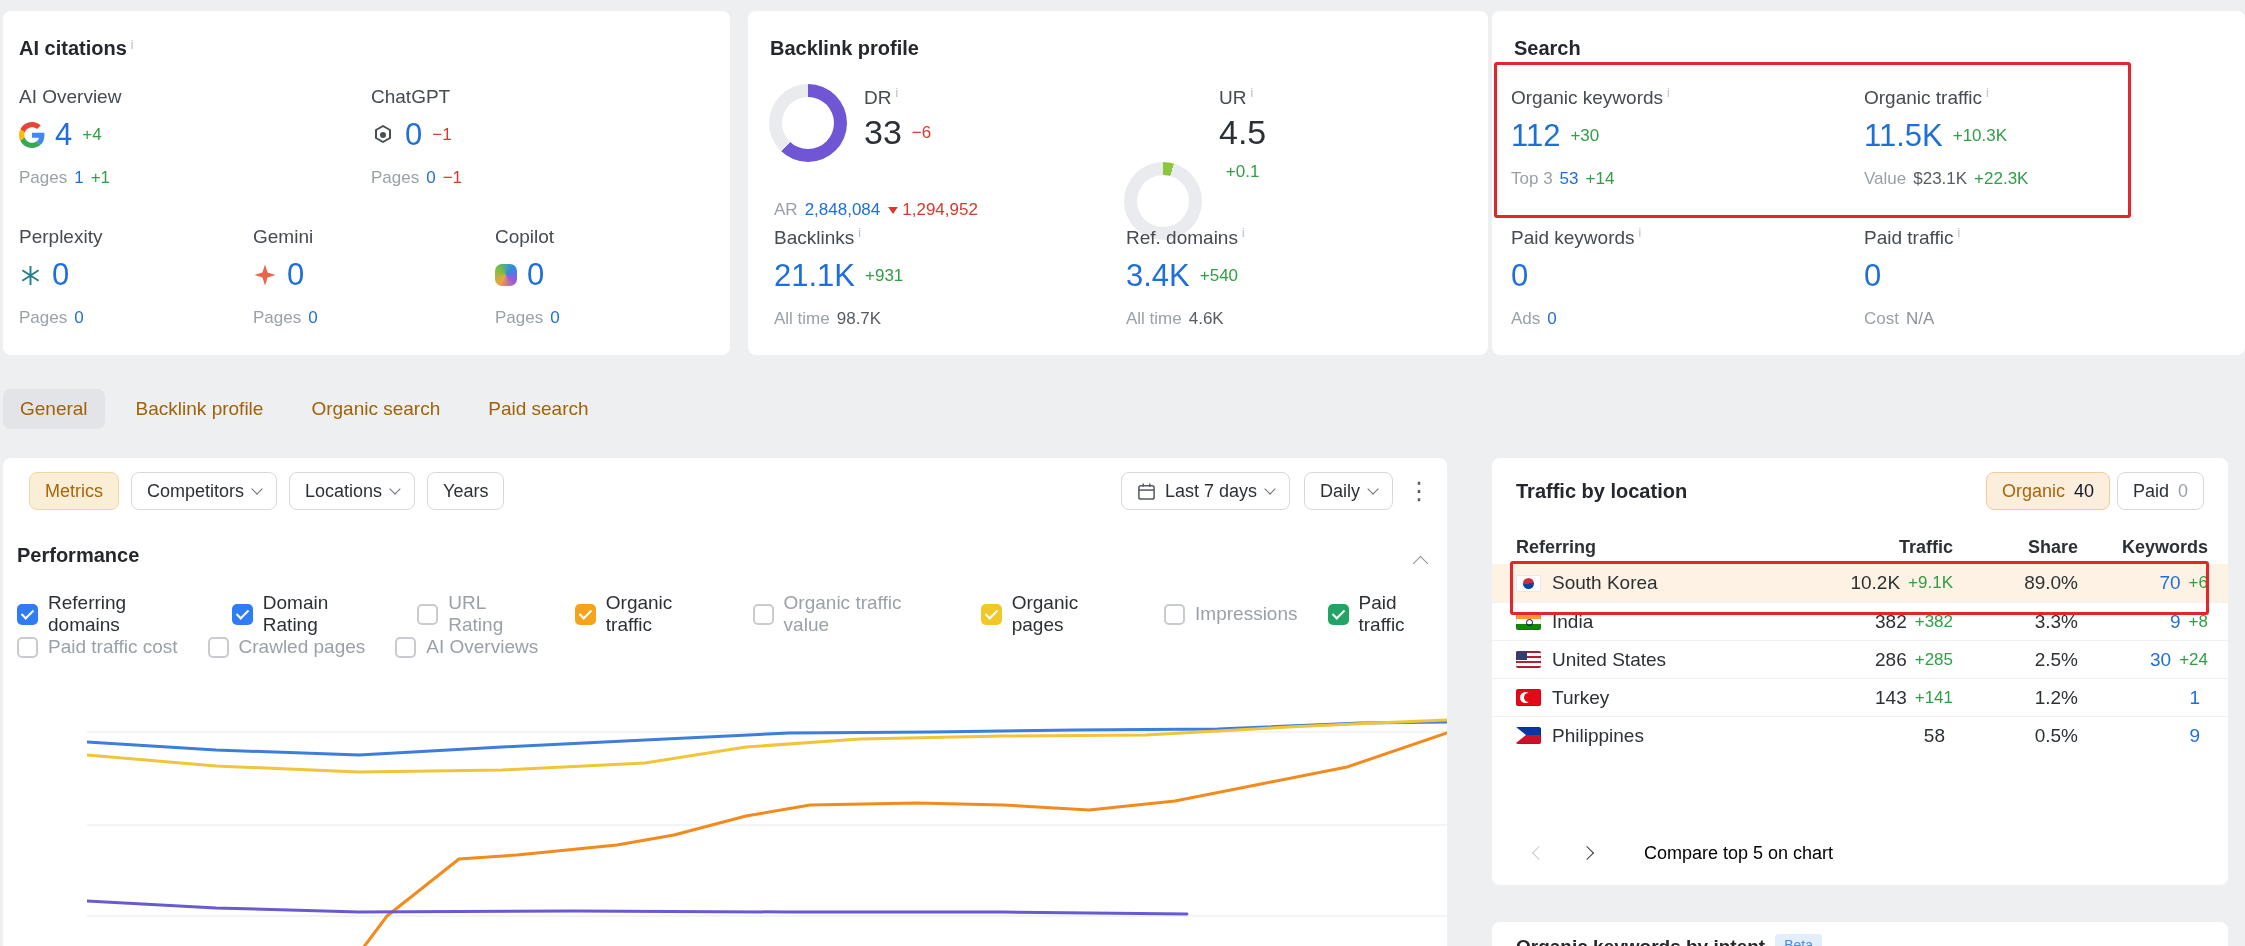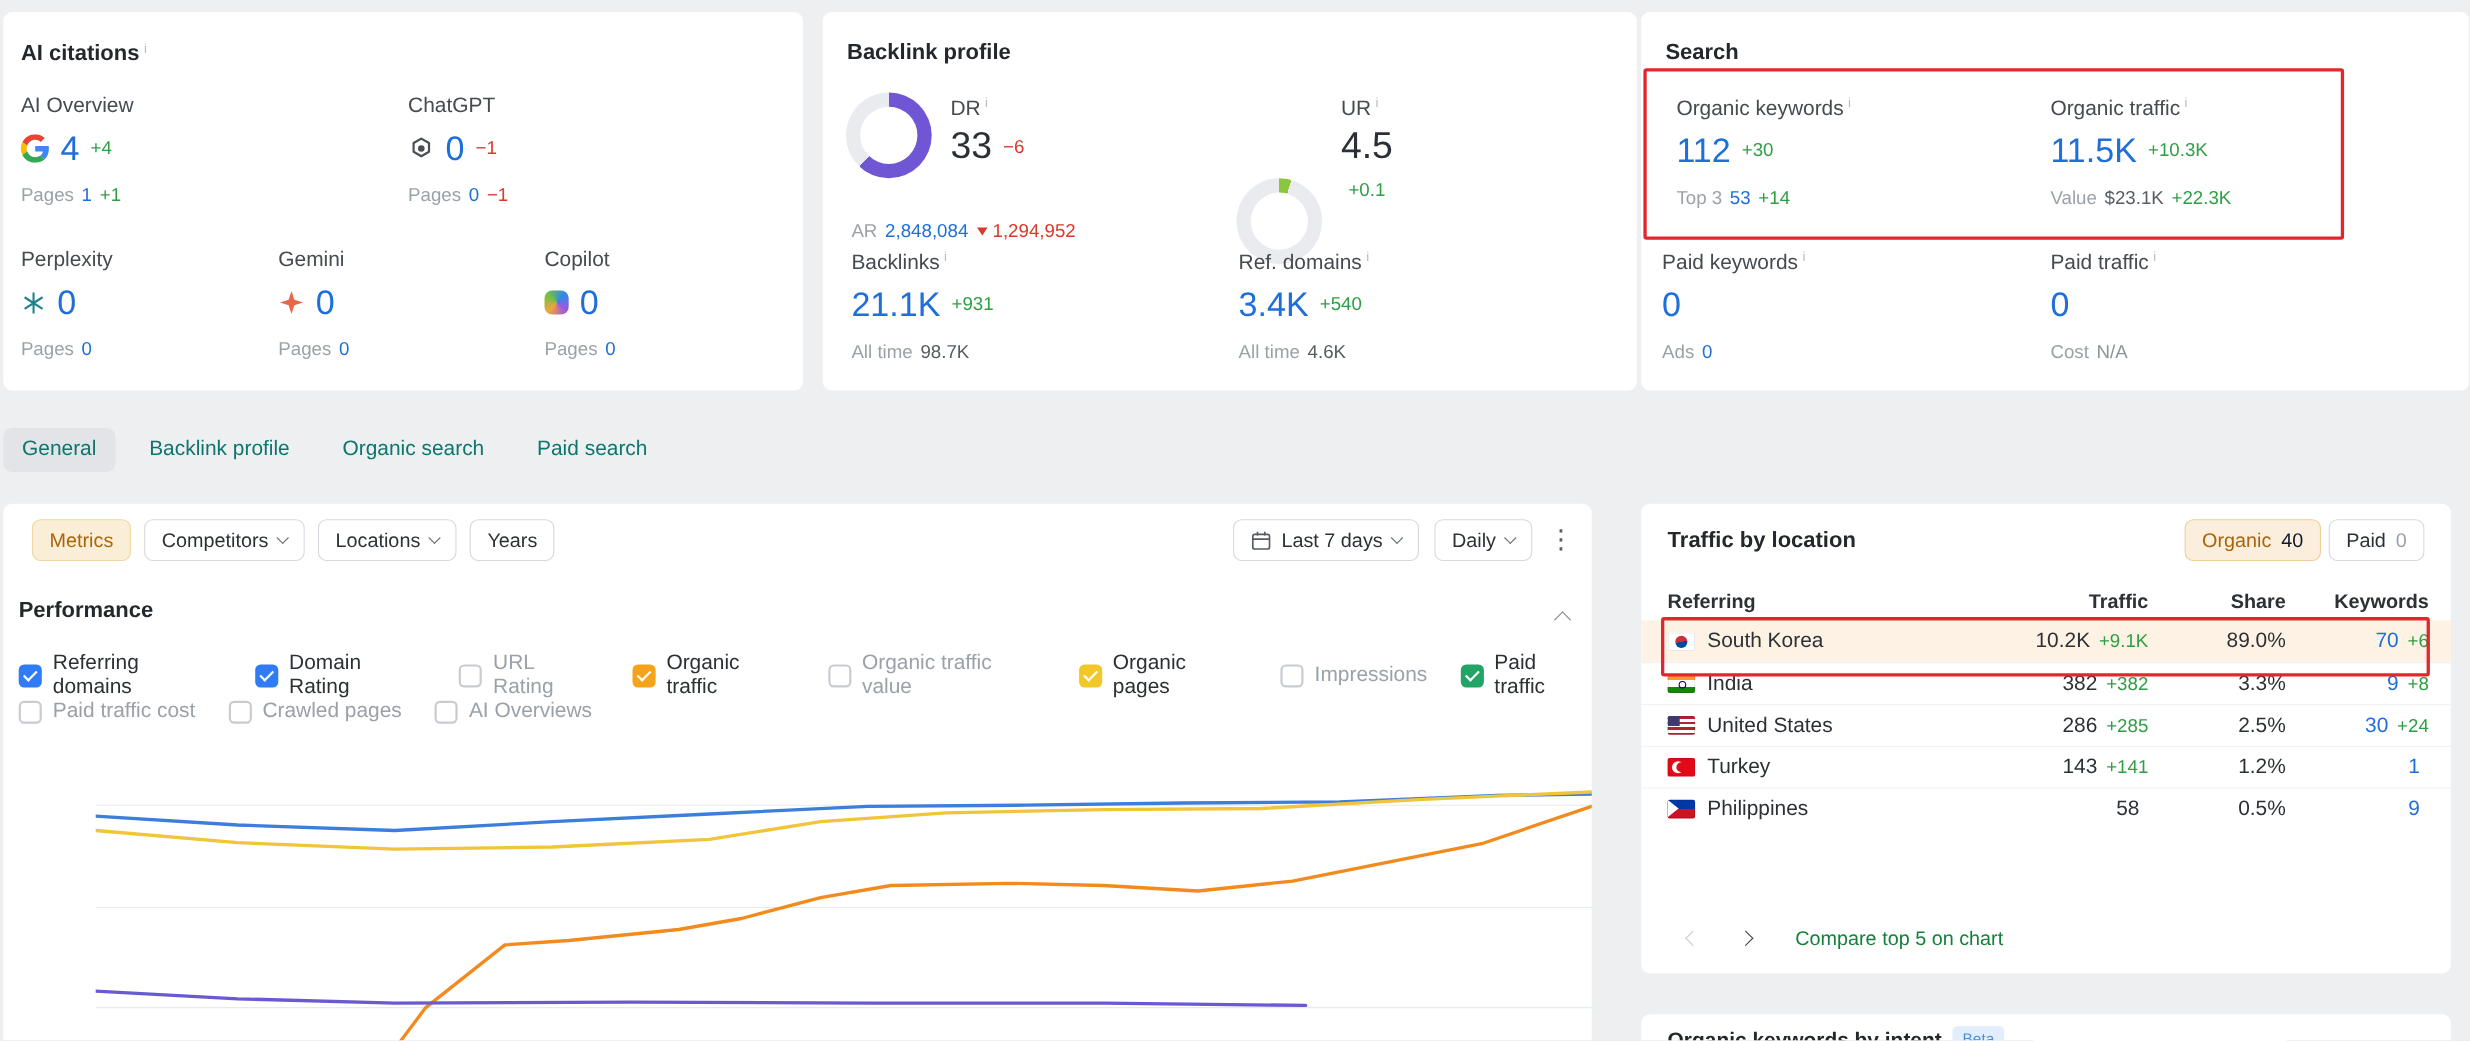--- a/index.html
+++ b/index.html
@@ -25,21 +25,21 @@
 
   .icon { display:inline-flex; align-items:center; justify-content:center; flex:none; }
   .donut { width:78px; height:78px; border-radius:50%; position:relative; }
   .donut::after { content:""; position:absolute; inset:13px; background:#fff; border-radius:50%; }
   .donut-dr { background:conic-gradient(#7055d4 0 62%, #e9ebee 0); }
   .donut-ur { background:conic-gradient(#8cc63e 0 4.5%, #e9ebee 0); }
   .tri-down { display:inline-block; width:0; height:0; border-left:6px solid transparent; border-right:6px solid transparent; border-top:9px solid #d9392a; }
 
   
   .tabs { position:absolute; left:3px; top:389px; display:flex; align-items:center; gap:14px; }
-  .tab { font-size:19px; color:#0f766e; padding:9px 17px; border-radius:8px; cursor:pointer; white-space:nowrap;text-align:right; }
+  .tab { font-size:19px; color:#a16207; padding:9px 17px; border-radius:8px; cursor:pointer; white-space:nowrap;text-align:right; }
   .tab.active { background:#e2e4e7; }
 
   
   .btn { height:38px; display:inline-flex; align-items:center; gap:9px; padding:0 15px;
          border:1px solid #d6d9dd; border-radius:8px; background:#fff; font-size:18px; color:#2c3136; white-space:nowrap; }
   .btn-metrics { background:#faeed7; border-color:#f0d6a2; color:#a9650a; }
   .chev { display:inline-block; width:8px; height:8px; border-right:1.8px solid #6b7178; border-bottom:1.8px solid #6b7178; transform:rotate(45deg); margin-top:-5px; }
   .chev.upc { transform:rotate(-135deg); margin-top:5px; width:11px; height:11px; border-color:#8a9097; }
   .chev.leftc { transform:rotate(135deg); margin-top:0; width:10px; height:10px; border-color:#c7cbcf; }
   .chev.rightc { transform:rotate(-45deg); margin-top:0; width:10px; height:10px; border-color:#3a3f45; }
@@ -239,21 +239,21 @@
           <span class="d">4.6K</span>
         </div>
     </div>
   </div>
 
   <div class="card" style="left:1492px; top:11px; width:753px; height:344px;">
     <div class="abs" style="left:22px; top:26px;">
       <span class="card-title">Search</span>
     </div>
 
-    <div class="abs" style="left:32px; top:75px;">
+    <div class="abs" style="left:19px; top:75px;">
       <div class="stat-label"><span>Organic keywords</span><span class="info">i</span></div>
       <div class="vrow">
         <span class="num-lg">112</span>
         <span class="chg up">+30</span>
       </div>
       <div class="sub">
           <span>Top 3</span>
           <span class="b">53</span>
           <span class="up">+14</span>
         </div>
@@ -507,21 +507,21 @@
         <div class="cell-r">
             <span class="kw-num">9</span>
             <span class="chg up"></span>
           </div>
       </div>
     </div>
 
     <div class="abs" style="left:0; top:372px; width:736px; height:46px; display:flex; align-items:center;">
       <span class="chev leftc" style="margin-left:42px;"></span>
       <span class="chev rightc" style="margin-left:38px;"></span>
-      <span style="margin-left:40px; font-size:18px; color:#15803d;">Compare top 5 on chart</span>
+      <span style="margin-left:52px; font-size:18px; color:#000000;">Compare top 5 on chart</span>
     </div>
   </div>
 
   <div class="annotation" style="left:1510px; top:561px; width:699px; height:54px;"></div>
 
   <div class="card" style="left:1492px; top:922px; width:736px; height:80px;">
     <div class="abs" style="left:24px; top:14px;">
       <span style="font-size:19px; font-weight:700; color:#24282c;">Organic keywords by intent</span><span class="badge-beta">Beta</span>
     </div>
   </div>

